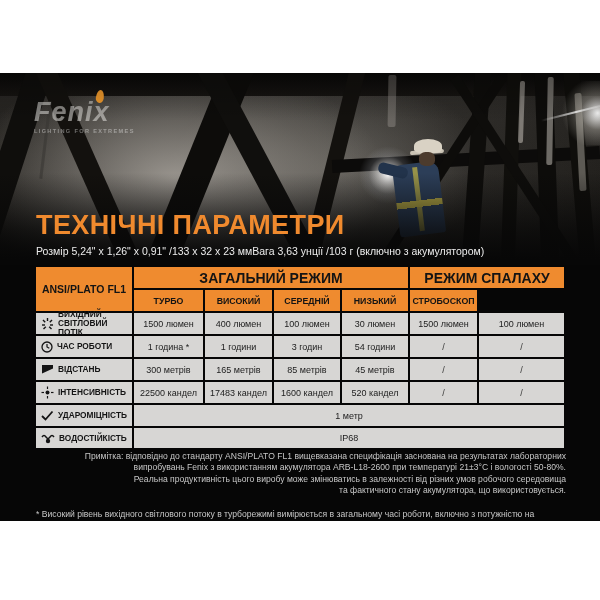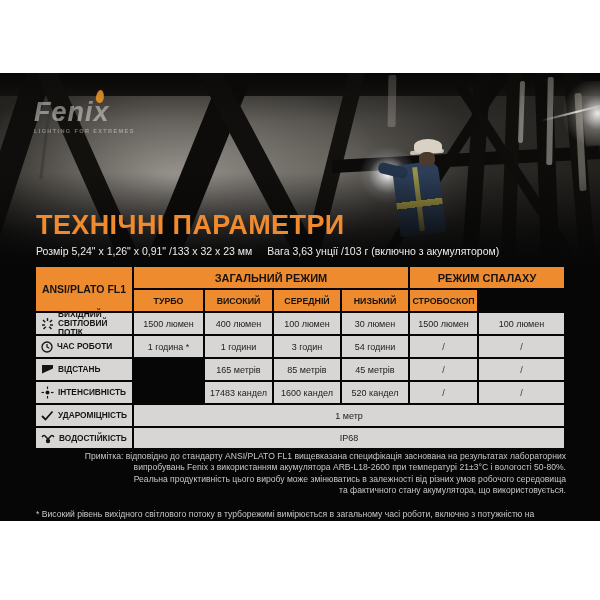--- a/index.html
+++ b/index.html
@@ -56,31 +56,31 @@
   
   .logo{position:absolute;left:34px;top:26px;width:110px;}
   .logo-word{font-size:27px;font-weight:bold;font-style:italic;letter-spacing:1px;color:rgba(228,226,222,.55);line-height:1;}
   .logo-flame{position:absolute;left:62px;top:-9px;width:8px;height:13px;background:#f09a2c;
       border-radius:50% 50% 50% 50% / 62% 62% 38% 38%;transform:rotate(8deg);}
   .logo-tag{margin-top:2px;font-size:5.6px;letter-spacing:1.35px;color:rgba(255,255,255,.38);font-weight:bold;}
 
   
   .title{position:absolute;left:36px;top:137px;font-size:27px;font-weight:800;letter-spacing:.4px;color:#f08a2e;}
   .dims{position:absolute;left:36px;top:172px;font-size:10.5px;color:#ececec;white-space:nowrap;}
-  .dims .w{margin-left:15px;}
+  .dims .w{}
 
   
   .spec-table{position:absolute;left:36px;top:194px;width:528px;display:grid;
       grid-template-columns:96px 69px 67px 66px 66px 67px 85px;
       grid-template-rows:21px 21px 21px 21px 21px 21px 21px 20px;
       gap:2px;}
   .hcell{background:#ef8b2f;color:#141414;display:flex;align-items:center;justify-content:center;
       font-weight:bold;font-size:8.8px;text-align:center;}
   .corner{font-size:10.5px;}
-  .group{font-size:11px;}
+  .group{font-size:14px;}
   .dcell{background:#d7d6d4;color:#1c1c1c;display:flex;align-items:center;justify-content:center;
       font-size:9px;text-align:center;}
   .lcell{background:#d7d6d4;color:#141414;display:flex;align-items:center;gap:4px;
       font-size:8.3px;font-weight:bold;padding-left:5px;line-height:1.05;}
   .lcell svg{flex:0 0 auto;}
   .slash{color:#3a3a3a;}
 
   .note{position:absolute;left:36px;width:530px;color:#c7c7c7;font-size:8.6px;line-height:1.33;white-space:pre-line;}
   .note1{top:378px;text-align:right;}
   .note2{top:404px;margin-top:32px;}
@@ -180,38 +180,40 @@
       <div class="dcell" style="grid-area:4/5">54 години</div>
       <div class="dcell slash" style="grid-area:4/6">/</div>
       <div class="dcell slash" style="grid-area:4/7">/</div>
 
       <div class="lcell" style="grid-area:5/1">
         <svg width="13" height="11" viewBox="0 0 13 11">
             <polygon points="1,1 12,1 12,4.5 1,9.5" fill="#141414"></polygon>
           </svg>
         <span>ВІДСТАНЬ</span>
       </div>
+      <div class="dcell" style="grid-area:5/2">300 метрів</div>
       <div class="dcell" style="grid-area:5/3">165 метрів</div>
       <div class="dcell" style="grid-area:5/4">85 метрів</div>
       <div class="dcell" style="grid-area:5/5">45 метрів</div>
       <div class="dcell slash" style="grid-area:5/6">/</div>
       <div class="dcell slash" style="grid-area:5/7">/</div>
 
       <div class="lcell" style="grid-area:6/1">
         <svg width="13" height="13" viewBox="0 0 13 13">
             <circle cx="6.5" cy="6.5" r="2" fill="#141414"></circle>
             <g stroke="#141414" stroke-width="1.2">
               <line x1="6.5" y1="0.5" x2="6.5" y2="3"></line>
               <line x1="6.5" y1="10" x2="6.5" y2="12.5"></line>
               <line x1="0.5" y1="6.5" x2="3" y2="6.5"></line>
               <line x1="10" y1="6.5" x2="12.5" y2="6.5"></line>
             </g>
           </svg>
         <span>ІНТЕНСИВНІСТЬ</span>
       </div>
+      <div class="dcell" style="grid-area:6/2">22500 кандел</div>
       <div class="dcell" style="grid-area:6/3">17483 кандел</div>
       <div class="dcell" style="grid-area:6/4">1600 кандел</div>
       <div class="dcell" style="grid-area:6/5">520 кандел</div>
       <div class="dcell slash" style="grid-area:6/6">/</div>
       <div class="dcell slash" style="grid-area:6/7">/</div>
 
       <div class="lcell" style="grid-area:7/1">
         <svg width="13" height="11" viewBox="0 0 13 11">
             <polyline points="1,6 4.5,9.5 11.5,1.5" stroke="#141414" stroke-width="1.8" fill="none"></polyline>
           </svg>

